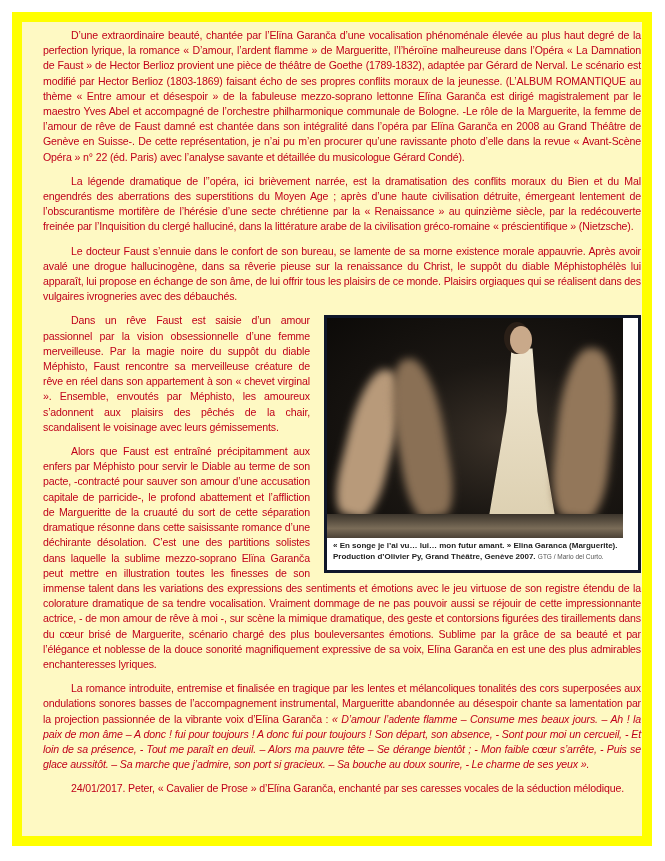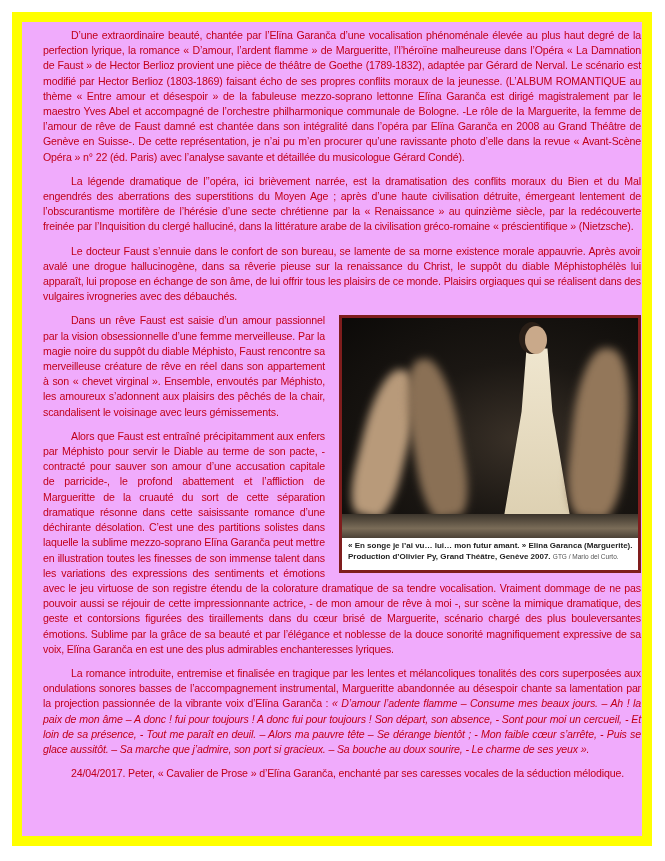--- a/index.html
+++ b/index.html
@@ -1,32 +1,32 @@
 <!DOCTYPE html>
 <html><head>
 <meta charset="utf-8">
 <style>
   html, body { margin: 0; padding: 0; background: #ffffff; }
   body { width: 665px; height: 861px; position: relative; overflow: hidden; }
   .frame {
     position: absolute; left: 12px; top: 12px; width: 620px; height: 814px;
-    border: 10px solid #ffff00; background: #f0abfc;
+    border: 10px solid #ffff00; background: #fef9c3;
   }
   .content {
     position: absolute; left: 21px; top: 6px; width: 598px;
     font-family: "Liberation Sans", sans-serif;
     font-size: 10.6px; line-height: 15.2px; color: #c0001a;
     text-align: justify; letter-spacing: -0.15px;
   }
   .content p { margin: 0 0 9px 0; text-indent: 28px; }
   .content em { }
   .photo {
     float: right; width: 296px; height: 252px;
     margin: 2px 0 4px 14px;
-    border: 3px solid #7f1d1d; background: #ffffff; position: relative;
+    border: 3px solid #0f172a; background: #ffffff; position: relative; padding-left: 15px;
   }
   .photo-img {
     position: absolute; left: 0; top: 0; width: 296px; height: 220px;
     background: radial-gradient(ellipse at 60% 55%, #3a3128 0%, #1b1713 45%, #0c0a08 100%);
     overflow: hidden;
   }
   .stage {
     position: absolute; left: 0; bottom: 0; width: 100%; height: 24px;
     background: linear-gradient(180deg, #3b342b 0%, #7a6c58 60%, #4b4236 100%);
   }
@@ -72,15 +72,15 @@
       </div>
       <div class="caption">
         <div>« En songe je l’ai vu… lui… mon futur amant. » Elina Garanca (Marguerite).</div>
         <div><span>Production d’Olivier Py, Grand Théâtre, Genève 2007.</span> <span class="credit">GTG / Mario del Curto.</span></div>
       </div>
     </div>
 
     <p>Dans un rêve Faust est saisie d’un amour passionnel par la vision obsessionnelle d’une femme merveilleuse. Par la magie noire du suppôt du diable Méphisto, Faust rencontre sa merveilleuse créature de rêve en réel dans son appartement à son « chevet virginal ». Ensemble, envoutés par Méphisto, les amoureux s’adonnent aux plaisirs des pêchés de la chair, scandalisent le voisinage avec leurs gémissements.</p>
     <p>Alors que Faust est entraîné précipitamment aux enfers par Méphisto pour servir le Diable au terme de son pacte, -contracté pour sauver son amour d’une accusation capitale de parricide-, le profond abattement et l’affliction de Margueritte de la cruauté du sort de cette séparation dramatique résonne dans cette saisissante romance d’une déchirante désolation. C’est une des partitions solistes dans laquelle la sublime mezzo-soprano Elïna Garanča peut mettre en illustration toutes les finesses de son immense talent dans les variations des expressions des sentiments et émotions avec le jeu virtuose de son registre étendu de la colorature dramatique de sa tendre vocalisation. Vraiment dommage de ne pas pouvoir aussi se réjouir de cette impressionnante actrice, - de mon amour de rêve à moi -, sur scène la mimique dramatique, des geste et contorsions figurées des tiraillements dans du cœur brisé de Marguerite, scénario chargé des plus bouleversantes émotions. Sublime par la grâce de sa beauté et par l’élégance et noblesse de la douce sonorité magnifiquement expressive de sa voix, Elïna Garanča en est une des plus admirables enchanteresses lyriques.</p>
     <p><span>La romance introduite, entremise et finalisée en tragique par les lentes et mélancoliques tonalités des cors superposées aux ondulations sonores basses de l’accompagnement instrumental, Margueritte abandonnée au désespoir chante sa lamentation par la projection passionnée de la vibrante voix d’Elïna Garanča : </span><em>« D’amour l’adente flamme – Consume mes beaux jours. – Ah ! la paix de mon âme – A donc ! fui pour toujours ! A donc fui pour toujours ! Son départ, son absence, - Sont pour moi un cercueil, - Et loin de sa présence, - Tout me paraît en deuil. – Alors ma pauvre tête – Se dérange bientôt ; - Mon faible cœur s’arrête, - Puis se glace aussitôt. – Sa marche que j’admire, son port si gracieux. – Sa bouche au doux sourire, - Le charme de ses yeux ».</em></p>
-    <p>24/04/2017. Peter, « Cavalier de Prose » d’Elïna Garanča, enchanté par ses caresses vocales de la séduction mélodique.</p>
+    <p>24/01/2017. Peter, « Cavalier de Prose » d’Elïna Garanča, enchanté par ses caresses vocales de la séduction mélodique.</p>
   </div>
 </div>
 
 </body></html>

